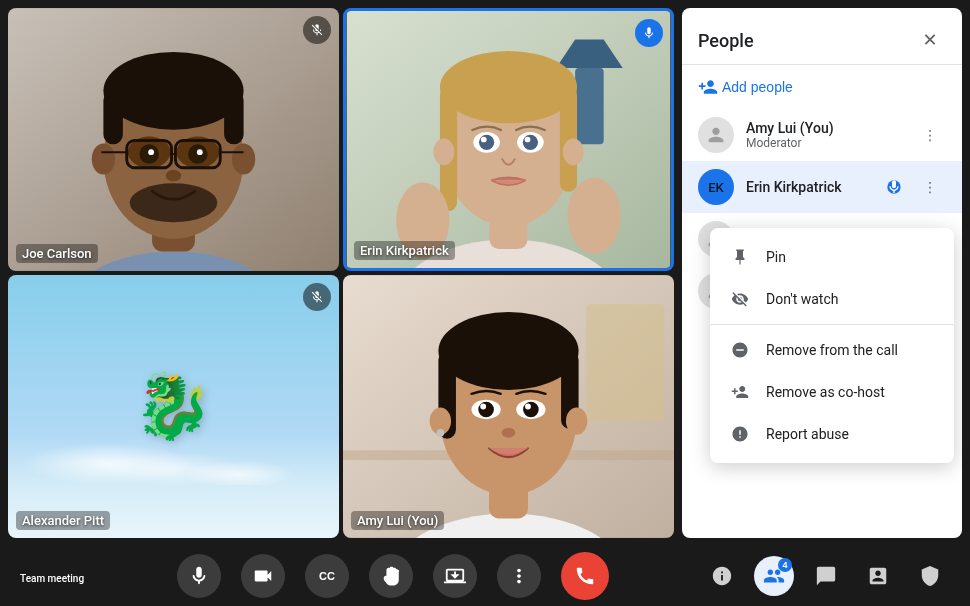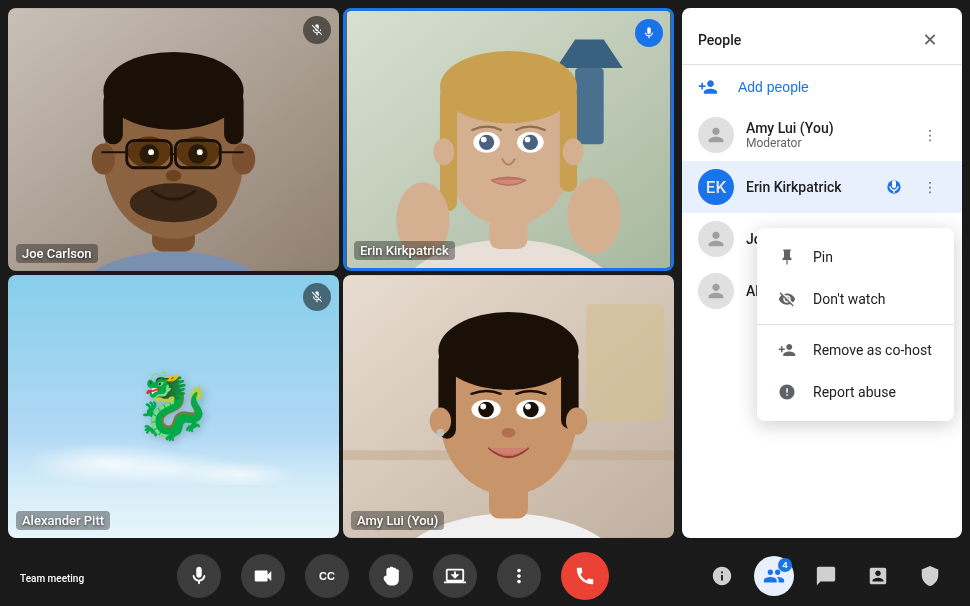--- a/index.html
+++ b/index.html
@@ -193,21 +193,21 @@
 
     .panel-header {
       display: flex;
       align-items: center;
       justify-content: space-between;
       padding: 16px 16px 8px;
       border-bottom: 1px solid #e0e0e0;
     }
 
     .panel-title {
-      font-size: 14px;
+      font-size: 18px;
       font-weight: 500;
       color: #202124;
     }
 
     .close-btn {
       width: 32px;
       height: 32px;
       border-radius: 50%;
       border: none;
       background: transparent;
@@ -215,21 +215,21 @@
       display: flex;
       align-items: center;
       justify-content: center;
       color: #5f6368;
       font-size: 18px;
     }
 
     .add-people-btn {
       display: flex;
       align-items: center;
-      gap: 20px;
+      gap: 4px;
       padding: 12px 16px;
       border: none;
       background: transparent;
       cursor: pointer;
       width: 100%;
       text-align: left;
       color: #1a73e8;
       font-size: 14px;
       font-weight: 500;
     }
@@ -256,22 +256,22 @@
       justify-content: center;
       font-weight: 500;
       font-size: 14px;
       flex-shrink: 0;
       overflow: hidden;
       background: #e0e0e0;
     }
 
     .participant-avatar.initials-ek {
       background: #1a73e8;
-      color: #e5e5e5;
-      font-size: 17px;
+      color: #0f172a;
+      font-size: 13px;
     }
 
     .participant-info {
       flex: 1;
     }
 
     .participant-name-text {
       font-size: 14px;
       font-weight: 500;
       color: #202124;
@@ -307,21 +307,21 @@
     }
 
     
     .context-menu {
       position: absolute;
       right: 8px;
       top: 220px;
       background: white;
       border-radius: 8px;
       box-shadow: 0 4px 20px rgba(0,0,0,0.2);
-      width: 197px;
+      width: 244px;
       z-index: 100;
       padding: 8px 0;
     }
 
     .menu-item {
       display: flex;
       align-items: center;
       gap: 16px;
       padding: 12px 20px;
       cursor: pointer;
@@ -622,20 +622,28 @@
           <svg width="18" height="18" viewBox="0 0 24 24" fill="#5f6368">
               <path d="M12 7c2.76 0 5 2.24 5 5 0 .65-.13 1.26-.36 1.83l2.92 2.92c1.51-1.26 2.7-2.89 3.43-4.75-1.73-4.39-6-7.5-11-7.5-1.4 0-2.74.25-3.98.7l2.16 2.16C10.74 7.13 11.35 7 12 7zM2 4.27l2.28 2.28.46.46C3.08 8.3 1.78 10.02 1 12c1.73 4.39 6 7.5 11 7.5 1.55 0 3.03-.3 4.38-.84l.42.42L19.73 22 21 20.73 3.27 3 2 4.27zM7.53 9.8l1.55 1.55c-.05.21-.08.43-.08.65 0 1.66 1.34 3 3 3 .22 0 .44-.03.65-.08l1.55 1.55c-.67.33-1.41.53-2.2.53-2.76 0-5-2.24-5-5 0-.79.2-1.53.53-2.2zm4.31-.78l3.15 3.15.02-.16c0-1.66-1.34-3-3-3l-.17.01z"></path>
             </svg>
         </span>
         <span>Don't watch</span>
       </div>
       <div class="menu-divider"></div>
       <div class="menu-item">
         <span class="menu-icon">
           <svg width="18" height="18" viewBox="0 0 24 24" fill="#5f6368">
+              <path d="M12 2C6.48 2 2 6.48 2 12s4.48 10 10 10 10-4.48 10-10S17.52 2 12 2zm5 11H7v-2h10v2z"></path>
+            </svg>
+        </span>
+        <span>Remove from the call</span>
+      </div>
+      <div class="menu-item">
+        <span class="menu-icon">
+          <svg width="18" height="18" viewBox="0 0 24 24" fill="#5f6368">
               <path d="M15 12c2.21 0 4-1.79 4-4s-1.79-4-4-4-4 1.79-4 4 1.79 4 4 4zm-9-2V7H4v3H1v2h3v3h2v-3h3v-2H6zm9 4c-2.67 0-8 1.34-8 4v2h16v-2c0-2.66-5.33-4-8-4z"></path>
             </svg>
         </span>
         <span>Remove as co-host</span>
       </div>
       <div class="menu-item">
         <span class="menu-icon">
           <svg width="18" height="18" viewBox="0 0 24 24" fill="#5f6368">
               <path d="M12 2C6.48 2 2 6.48 2 12s4.48 10 10 10 10-4.48 10-10S17.52 2 12 2zm1 15h-2v-2h2v2zm0-4h-2V7h2v6z"></path>
             </svg>

